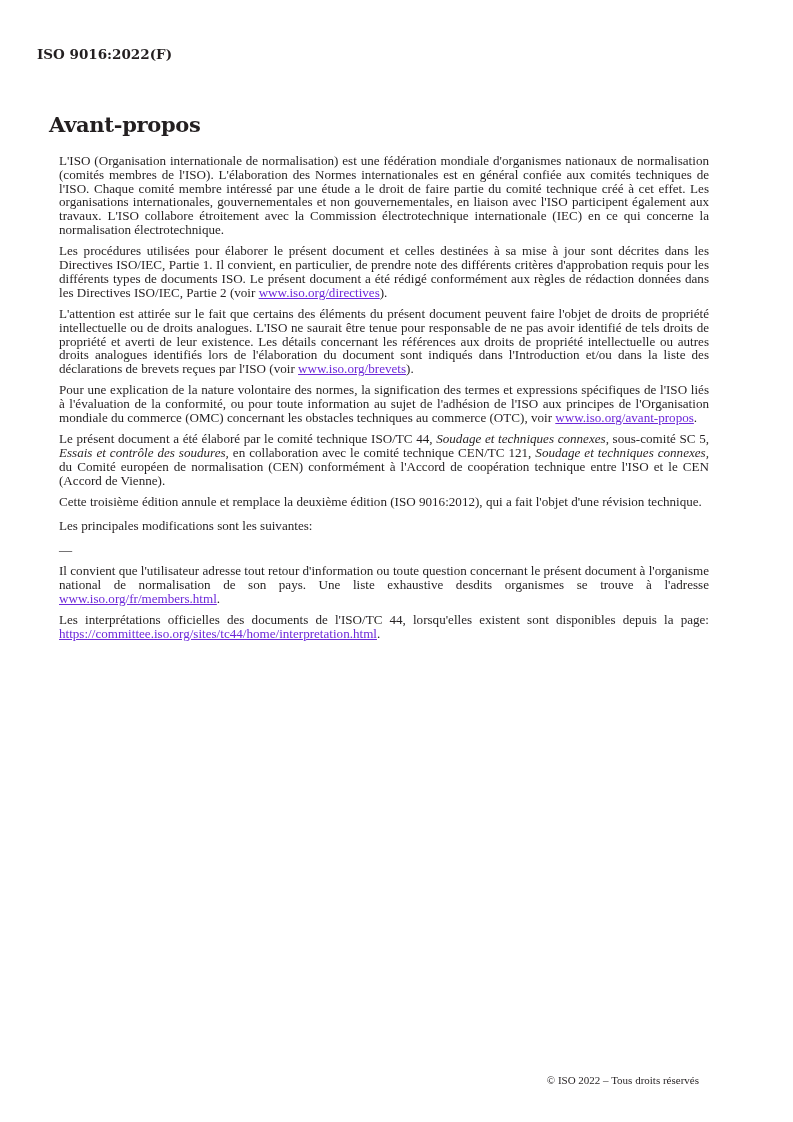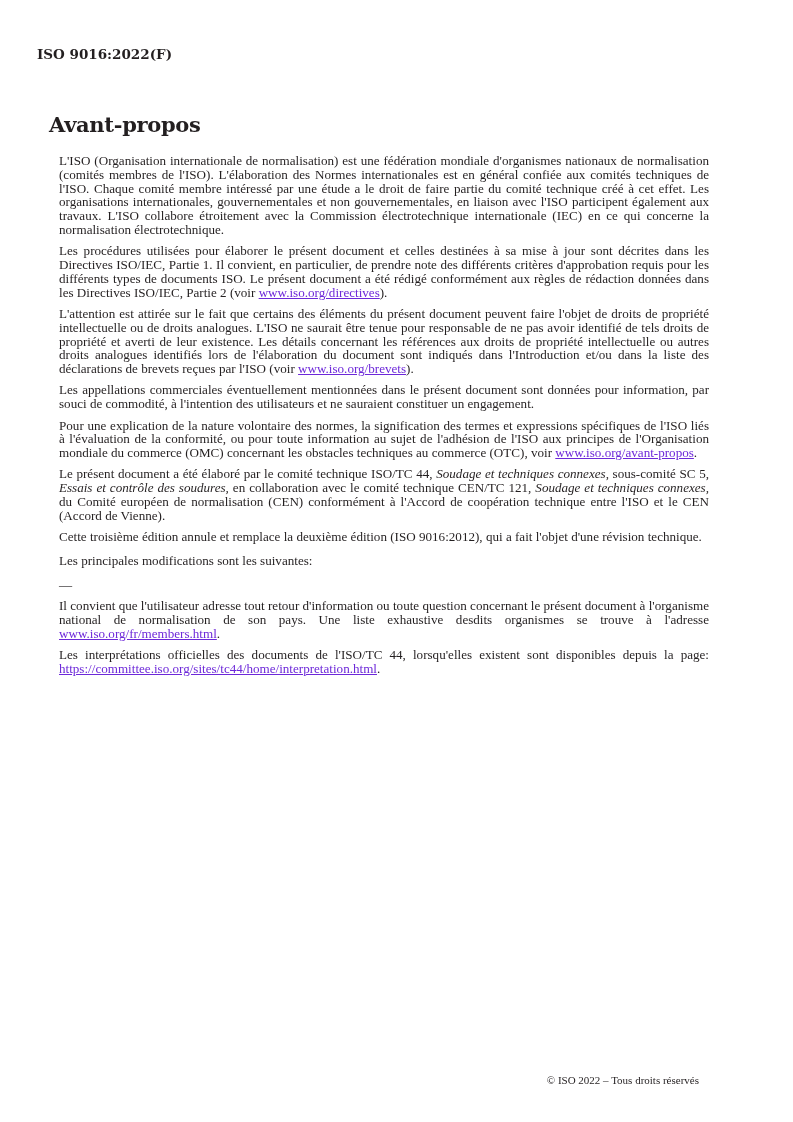--- a/index.html
+++ b/index.html
@@ -101,21 +101,20 @@
   <h1 class="title">Avant-propos</h1>
 
   <div class="body">
 
     <p class="para">L'ISO (Organisation internationale de normalisation) est une fédération mondiale d'organismes nationaux de normalisation (comités membres de l'ISO). L'élaboration des Normes internationales est en général confiée aux comités techniques de l'ISO. Chaque comité membre intéressé par une étude a le droit de faire partie du comité technique créé à cet effet. Les organisations internationales, gouvernementales et non gouvernementales, en liaison avec l'ISO participent également aux travaux. L'ISO collabore étroitement avec la Commission électrotechnique internationale (IEC) en ce qui concerne la normalisation électrotechnique.</p>
 
     <p class="para"><span>Les procédures utilisées pour élaborer le présent document et celles destinées à sa mise à jour sont décrites dans les Directives ISO/IEC, Partie 1. Il convient, en particulier, de prendre note des différents critères d'approbation requis pour les différents types de documents ISO. Le présent document a été rédigé conformément aux règles de rédaction données dans les Directives ISO/IEC, Partie 2 (voir </span><a class="link">www.iso.org/directives</a><span>).</span></p>
 
     <p class="para"><span>L'attention est attirée sur le fait que certains des éléments du présent document peuvent faire l'objet de droits de propriété intellectuelle ou de droits analogues. L'ISO ne saurait être tenue pour responsable de ne pas avoir identifié de tels droits de propriété et averti de leur existence. Les détails concernant les références aux droits de propriété intellectuelle ou autres droits analogues identifiés lors de l'élaboration du document sont indiqués dans l'Introduction et/ou dans la liste des déclarations de brevets reçues par l'ISO (voir </span><a class="link">www.iso.org/brevets</a><span>).</span></p>
 
-    <p class="para">Les appellations commerciales éventuellement mentionnées dans le présent document sont données pour information, par souci de commodité, à l'intention des utilisateurs et ne sauraient constituer un engagement.</p>
 
     <p class="para"><span>Pour une explication de la nature volontaire des normes, la signification des termes et expressions spécifiques de l'ISO liés à l'évaluation de la conformité, ou pour toute information au sujet de l'adhésion de l'ISO aux principes de l'Organisation mondiale du commerce (OMC) concernant les obstacles techniques au commerce (OTC), voir </span><a class="link">www.iso.org/avant-propos</a><span>.</span></p>
 
     <p class="para"><span>Le présent document a été élaboré par le comité technique ISO/TC 44, </span><span class="ital">Soudage et techniques connexes</span><span>, sous-comité SC 5, </span><span class="ital">Essais et contrôle des soudures,</span><span> en collaboration avec le comité technique CEN/TC 121, </span><span class="ital">Soudage et techniques connexes,</span><span> du Comité européen de normalisation (CEN) conformément à l'Accord de coopération technique entre l'ISO et le CEN (Accord de Vienne).</span></p>
 
     <p class="para tight">Cette troisième édition annule et remplace la deuxième édition (ISO 9016:2012), qui a fait l'objet d'une révision technique.</p>
 
     <p class="para tight">Les principales modifications sont les suivantes:</p>
 
     <div class="list-item">

